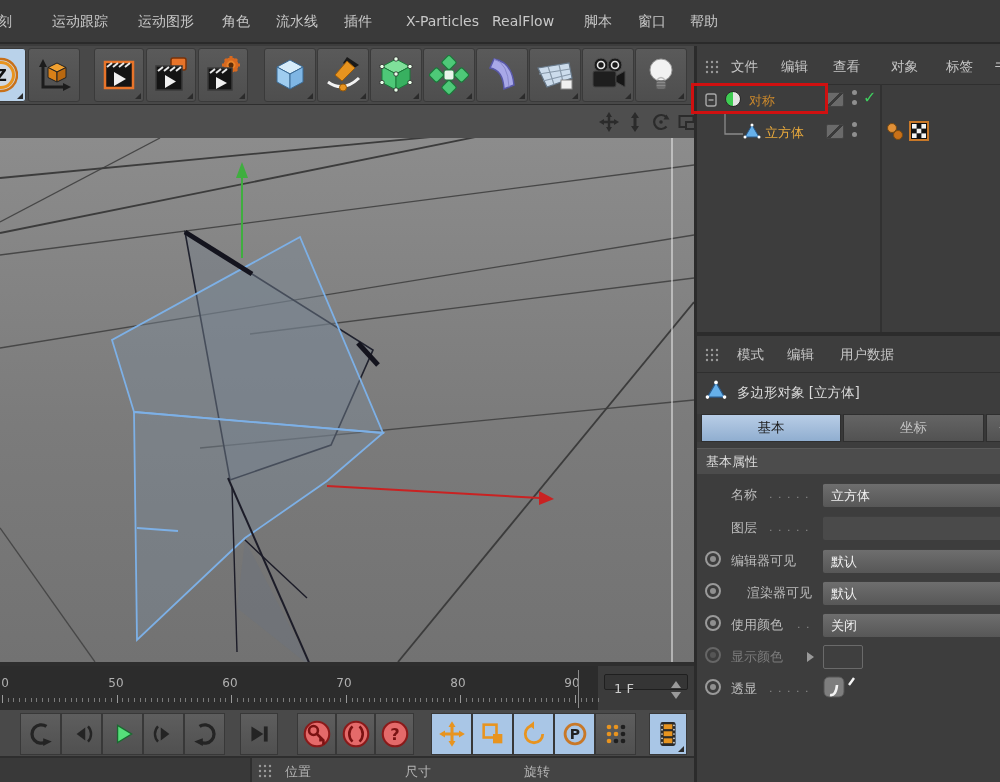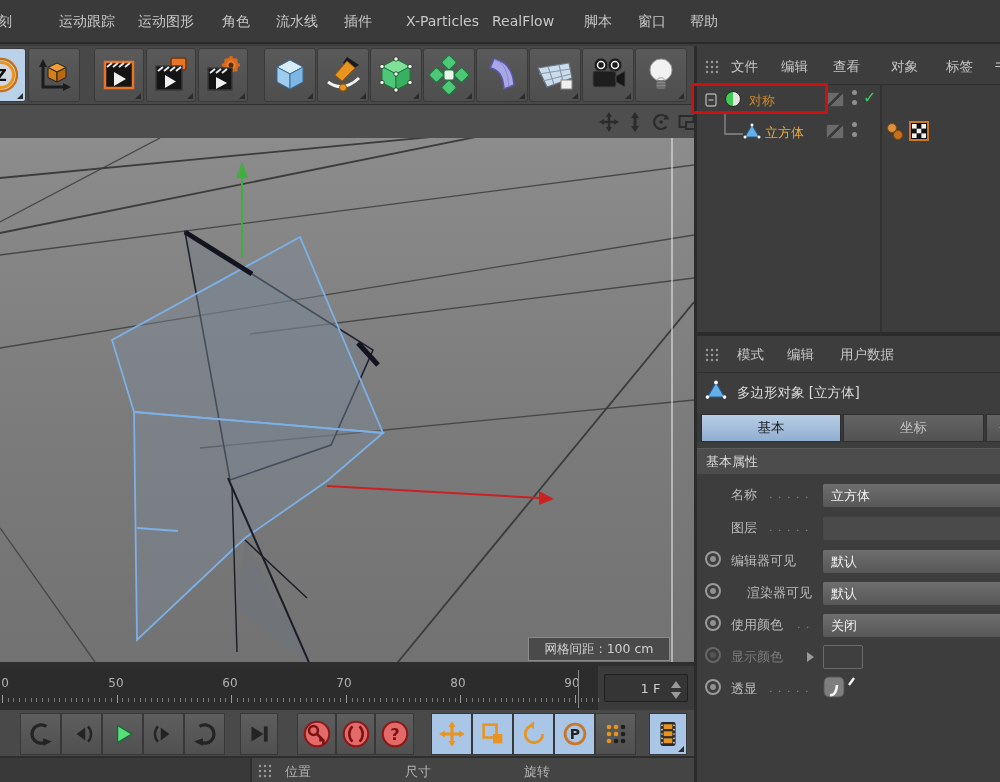--- a/index.html
+++ b/index.html
@@ -23,21 +23,21 @@
   #grid-label { position:absolute; left:528px; top:499px; width:142px; height:24px; background:#4a4a4a; border:1px solid #8a8a8a; color:#d0d0d0; font-size:12.5px; display:flex; align-items:center; justify-content:center; }
 
   
   #sep1 { position:absolute; left:0; top:662px; width:694px; height:4px; background:#2e2e2e; }
   #ruler { position:absolute; left:0; top:666px; width:694px; height:44px; background:#3b3b3b; overflow:hidden; }
   #ruler-scale { position:absolute; left:0; top:0; width:598px; height:44px; background:#2c2c2c; }
   .ruler-num { position:absolute; top:10px; transform:translateX(-50%); font-size:12px; color:#b0b0b0; }
   .tick { position:absolute; top:32px; width:1px; height:4px; background:#7a7a7a; }
   .tick.major { top:29px; height:8px; background:#9a9a9a; }
   #range-end { position:absolute; left:578px; top:4px; width:1px; height:38px; background:#8a8a8a; }
-  #framebox { position:absolute; left:604px; top:8px; width:84px; height:28px; background:#353535; border:1px solid #1f1f1f; border-radius:2px; color:#cccccc; font-size:13px; line-height:28px; padding-left:9px;text-align:center; }
+  #framebox { position:absolute; left:604px; top:8px; width:84px; height:16px; background:#353535; border:1px solid #1f1f1f; border-radius:2px; color:#cccccc; font-size:13px; line-height:28px; padding-left:9px; }
 
   
   #transport { position:absolute; left:0; top:710px; width:694px; height:46px; background:#494949; }
   .pbtn { position:absolute; top:3px; width:41px; height:42px; background:linear-gradient(#5e5e5e,#505050); border:1px solid #383838; display:flex; align-items:center; justify-content:center; }
   .pbtn.blue { background:#a9c6e6; }
 
   
   #coordbar { position:absolute; left:0; top:756px; width:694px; height:26px; background:#444444; border-top:2px solid #2e2e2e; }
   #coordbar-left { position:absolute; left:0; top:0; width:252px; height:26px; background:#393939; border-right:2px solid #2e2e2e; }
   .coord-label { position:absolute; top:5px; font-size:13px; color:#b4b4b4; }
@@ -67,21 +67,21 @@
 
   #red-box { position:absolute; left:691px; top:83px; width:137px; height:31px; border:3px solid #d01010; z-index:60; }
 
   svg { display:block; }
 </style>
 </head>
 <body>
 
 <div id="menubar">
   <span class="menu-item" style="left:-16px">雕刻</span>
-  <span class="menu-item" style="left:59px">运动跟踪</span>
+  <span class="menu-item" style="left:52px">运动跟踪</span>
   <span class="menu-item" style="left:138px">运动图形</span>
   <span class="menu-item" style="left:222px">角色</span>
   <span class="menu-item" style="left:276px">流水线</span>
   <span class="menu-item" style="left:344px">插件</span>
   <span class="menu-item" style="left:406px">X-Particles</span>
   <span class="menu-item" style="left:492px">RealFlow</span>
   <span class="menu-item" style="left:584px">脚本</span>
   <span class="menu-item" style="left:638px">窗口</span>
   <span class="menu-item" style="left:690px">帮助</span>
 </div>
@@ -269,21 +269,20 @@
     <g>
       <line x1="242" y1="120" x2="242" y2="36" stroke="#3fae3f" stroke-width="2"></line>
       <polygon points="236,40 248,40 242,24" fill="#3fae3f"></polygon>
     </g>
     <g>
       <line x1="327" y1="348" x2="540" y2="360" stroke="#c92222" stroke-width="2"></line>
       <polygon points="539,353 539,367 554,361" fill="#c92222"></polygon>
     </g>
     <line x1="672" y1="0" x2="672" y2="524" stroke="rgba(230,230,230,0.75)" stroke-width="1.5"></line>
   </svg>
-  <div id="grid-label">网格间距 : 100 cm</div>
 </div>
 
 <div id="sep1"></div>
 <div id="ruler">
   <div id="ruler-scale">
     <span class="ruler-num" style="left:5px">0</span>
     <span class="ruler-num" style="left:116px">50</span>
     <span class="ruler-num" style="left:230px">60</span>
     <span class="ruler-num" style="left:344px">70</span>
     <span class="ruler-num" style="left:458px">80</span>

